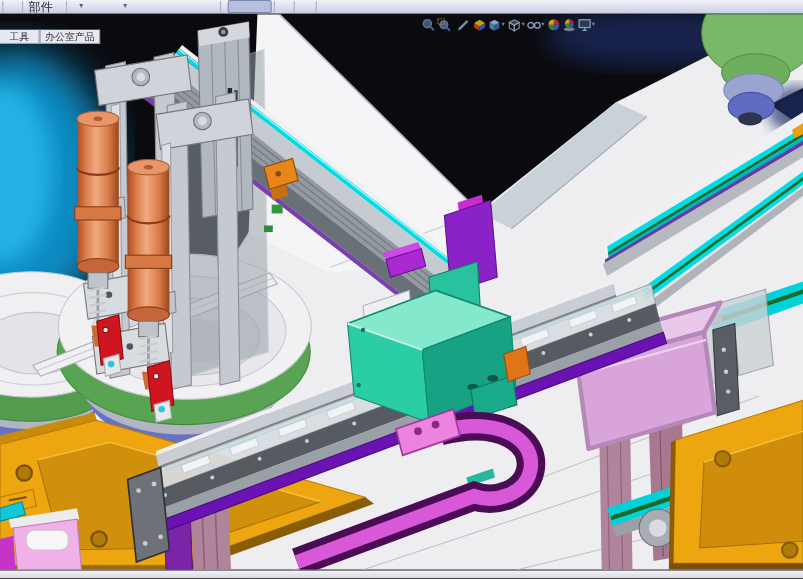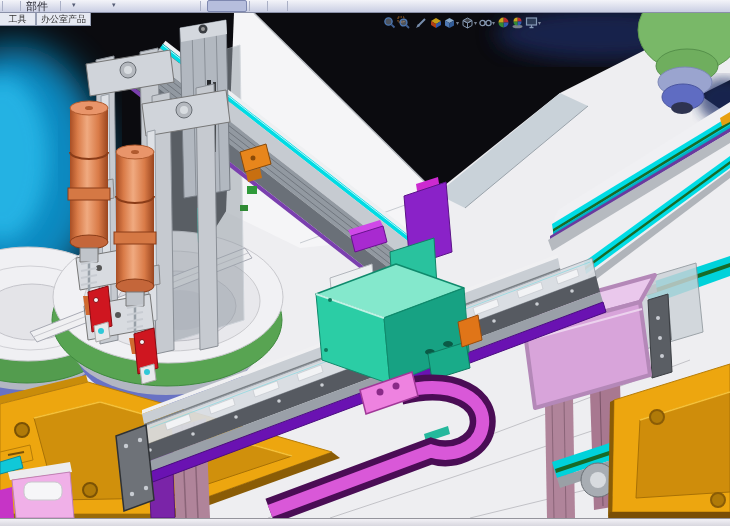--- a/index.html
+++ b/index.html
@@ -9,21 +9,21 @@
   
   .toolbar{position:absolute;left:0;top:0;width:730px;height:13px;
     background:linear-gradient(#f3f4f9,#c9cee3);border-bottom:1px solid #8a90a8;box-sizing:border-box;}
   .tb-sep{position:absolute;top:1px;width:1px;height:10px;background:#aab0c6;}
   .tb-label{position:absolute;left:26px;top:-1px;font-size:11px;color:#2a2a34;white-space:nowrap;}
   .tb-caret{position:absolute;top:1px;font-size:7px;color:#555c74;}
   .tb-pressed{position:absolute;left:207px;top:0;width:40px;height:12px;background:#b6bedd;
     border:1px solid #7e88b0;border-radius:2px;box-sizing:border-box;}
 
   
-  .tabs{position:absolute;left:0;top:13px;height:13px;display:flex;z-index:5;}
+  .tabs{position:absolute;left:0;top:27px;height:13px;display:flex;z-index:5;}
   .tab{height:13px;box-sizing:border-box;border:1px solid #98a0b5;border-top:none;
     background:#e6e9f2;color:#333;font-size:9px;line-height:12px;text-align:center;
     padding:0 4px;white-space:nowrap;overflow:hidden;}
   .tab.cut{border-left:none;width:36px;}
 
   
   .viewport{position:absolute;left:0;top:13px;width:730px;height:505px;background:#0b0b0f;}
   svg.scene{position:absolute;left:0;top:0;}
 
   

